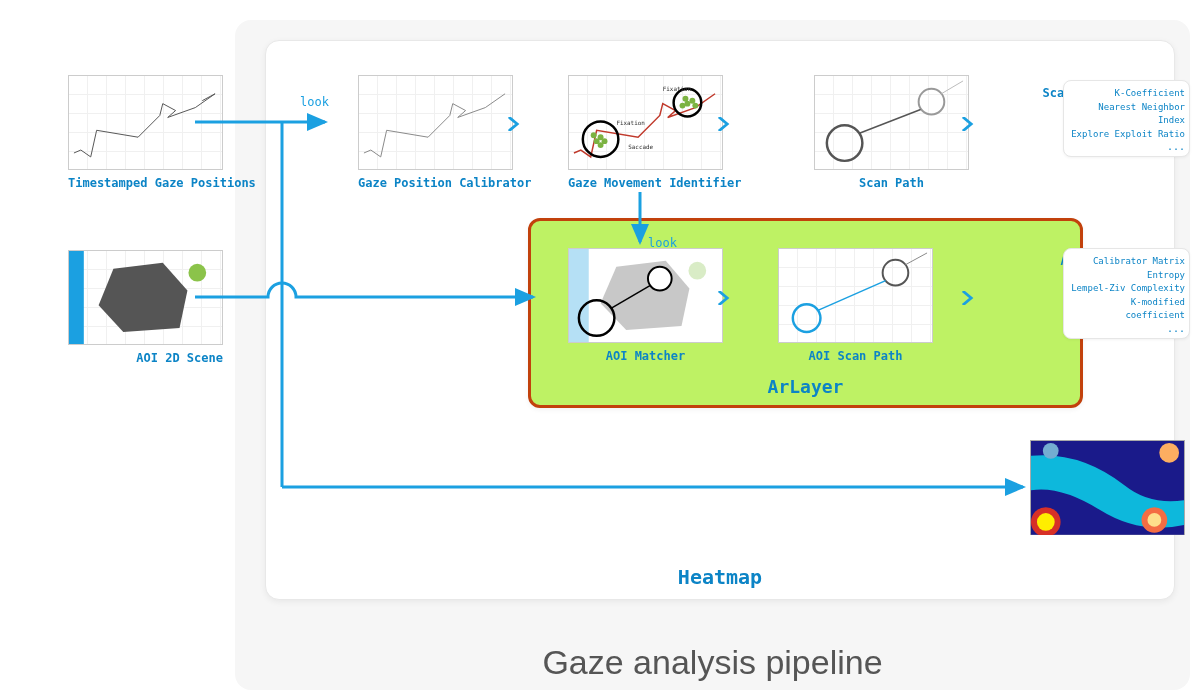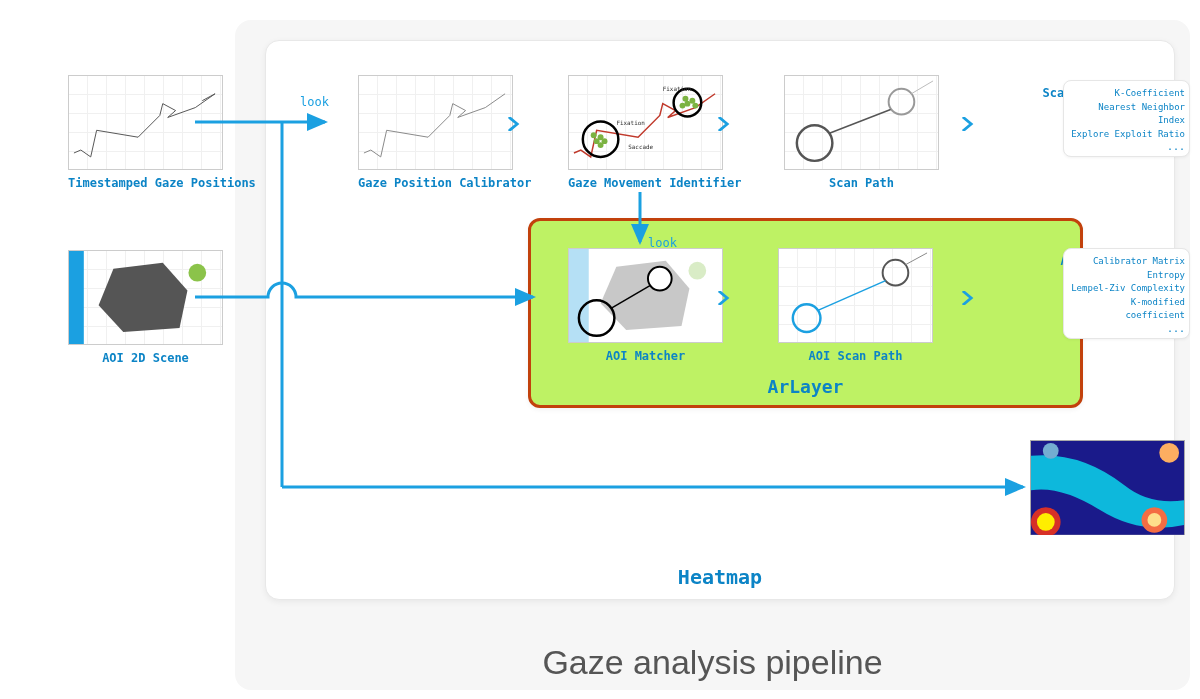--- a/index.html
+++ b/index.html
@@ -159,21 +159,21 @@
 </div>
 
 <div class="node" style="left:40px; top:250px;">
   <div class="thumb grid-bg">
     <svg viewBox="0 0 155 95" style="position:absolute;inset:0;">
       <rect x="0" y="0" width="15" height="95" fill="#1ba0e1"></rect>
       <polygon points="45,18 95,12 120,40 112,78 55,82 30,55" fill="#555"></polygon>
       <circle cx="130" cy="22" r="9" fill="#8bc34a"></circle>
     </svg>
   </div>
-  <div class="label" style="text-align:center;">AOI 2D Scene</div>
+  <div class="label" style="text-align:right;">AOI 2D Scene</div>
 </div>
 
 <div class="node" style="left:330px; top:75px;">
   <div class="thumb grid-bg">
     <svg viewBox="0 0 155 95" style="position:absolute;inset:0;">
       <polyline points="5,78 12,75 22,82 28,55 70,62 92,40 95,28 108,35 100,42 128,32 148,18" fill="none" stroke="#888" stroke-width="1"></polyline>
     </svg>
   </div>
   <div class="label">Gaze Position Calibrator</div>
 </div>
@@ -202,21 +202,21 @@
       <circle cx="32" cy="64" r="18" fill="none" stroke="#000" stroke-width="2.5"></circle>
       <circle cx="120" cy="27" r="14" fill="none" stroke="#000" stroke-width="2.5"></circle>
       <text x="48" y="50" font-size="6" fill="#333" font-family="monospace">Fixation</text>
       <text x="95" y="15" font-size="6" fill="#333" font-family="monospace">Fixation</text>
       <text x="60" y="74" font-size="6" fill="#333" font-family="monospace">Saccade</text>
     </svg>
   </div>
   <div class="label">Gaze Movement Identifier</div>
 </div>
 
-<div class="node" style="left:720px; top:75px;padding-left:36px;">
+<div class="node" style="left:750px; top:75px;padding-left:36px;">
   <div class="thumb grid-bg">
     <svg viewBox="0 0 155 95" style="position:absolute;inset:0;">
       <circle cx="30" cy="68" r="18" fill="none" stroke="#555" stroke-width="2.5"></circle>
       <circle cx="118" cy="26" r="13" fill="none" stroke="#999" stroke-width="2"></circle>
       <line x1="45" y1="58" x2="107" y2="34" stroke="#555" stroke-width="1.5"></line>
       <line x1="128" y1="18" x2="150" y2="5" stroke="#bbb" stroke-width="1"></line>
     </svg>
   </div>
   <div class="label">Scan Path</div>
 </div>

